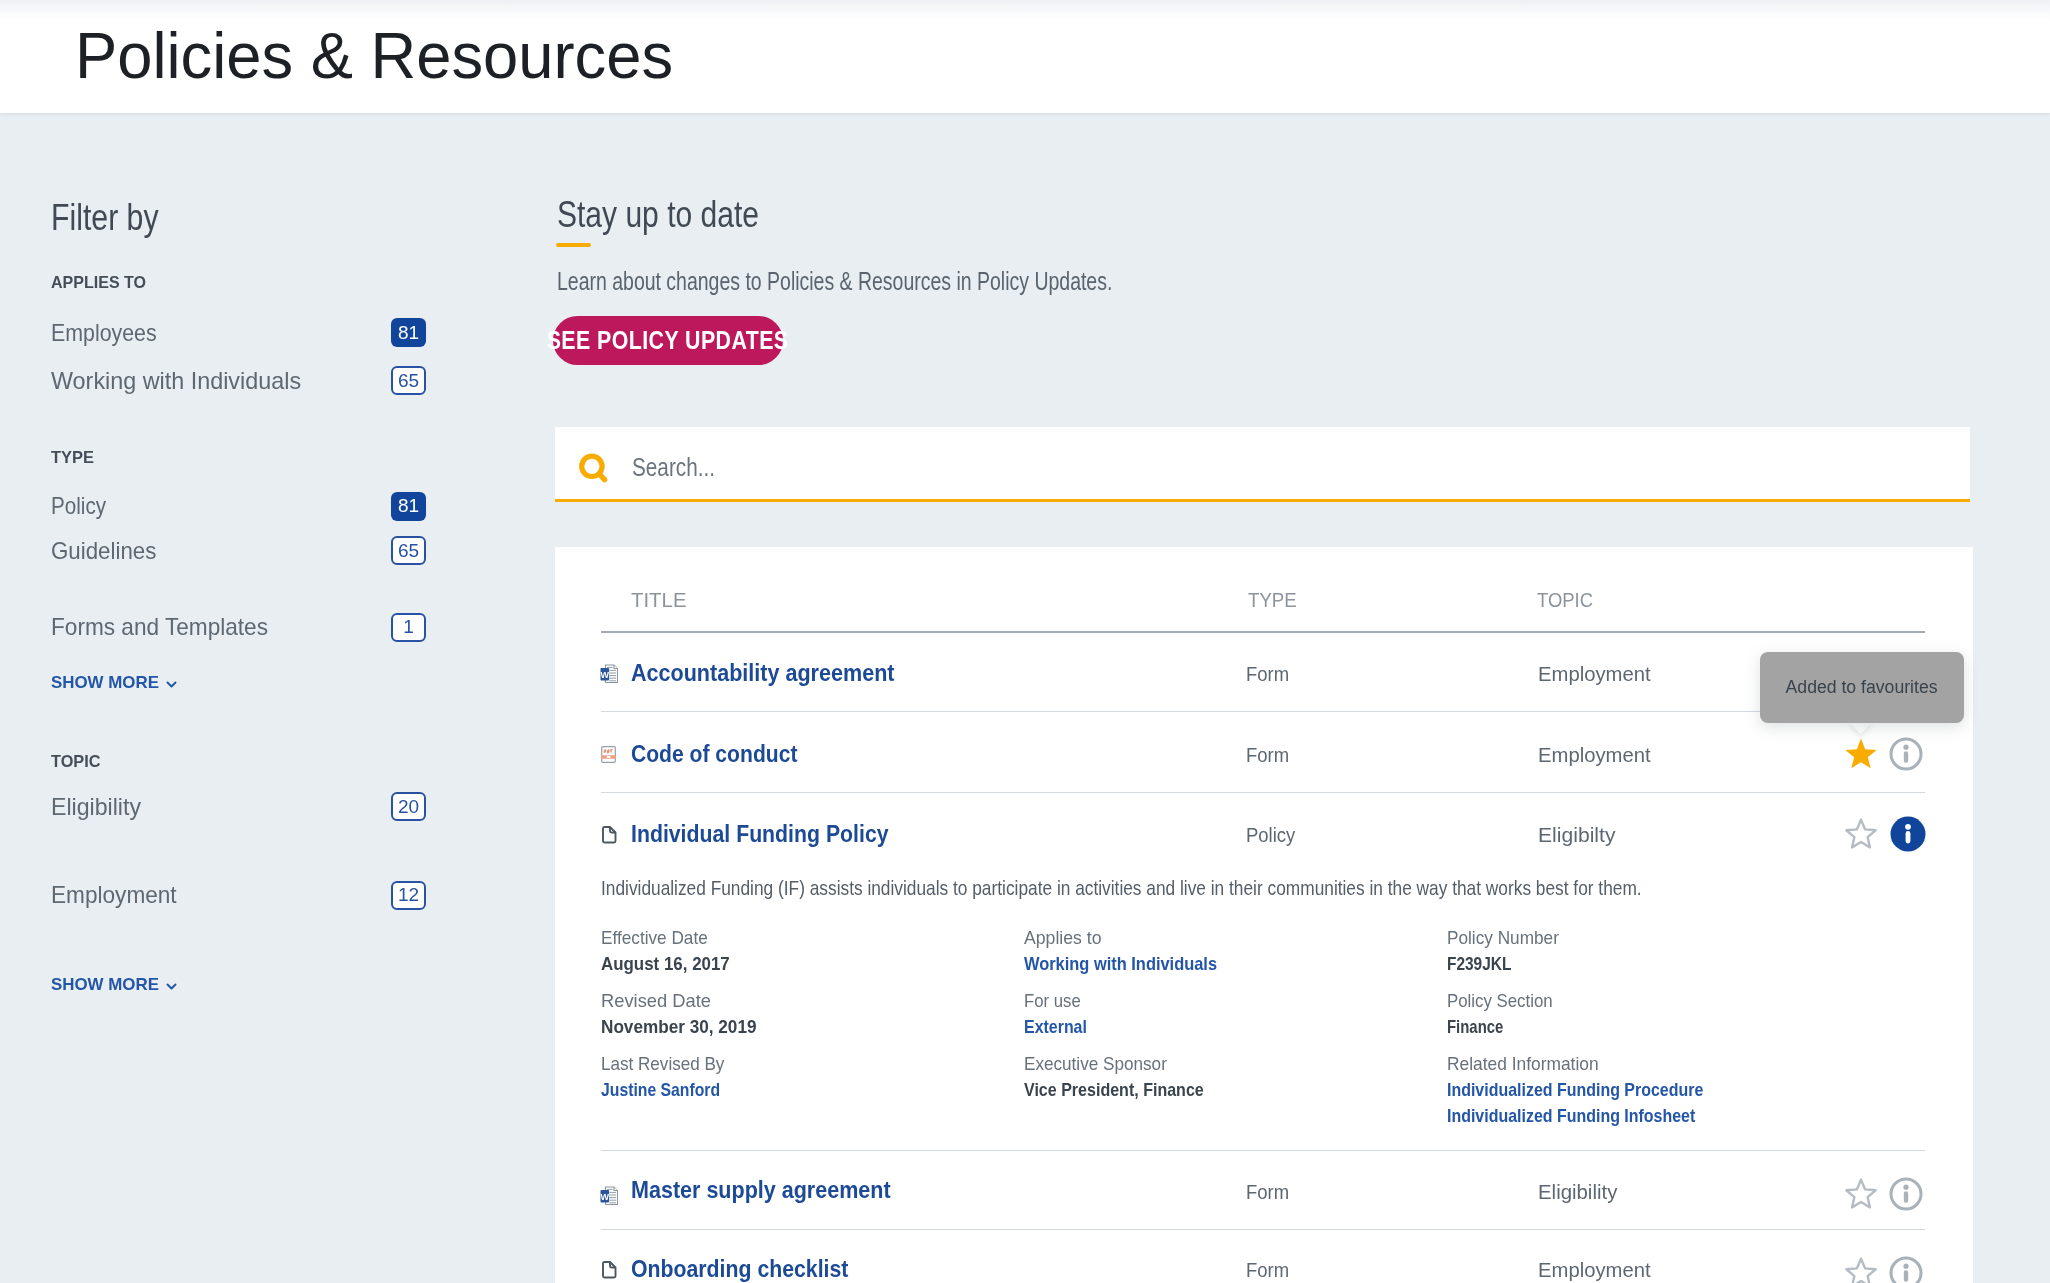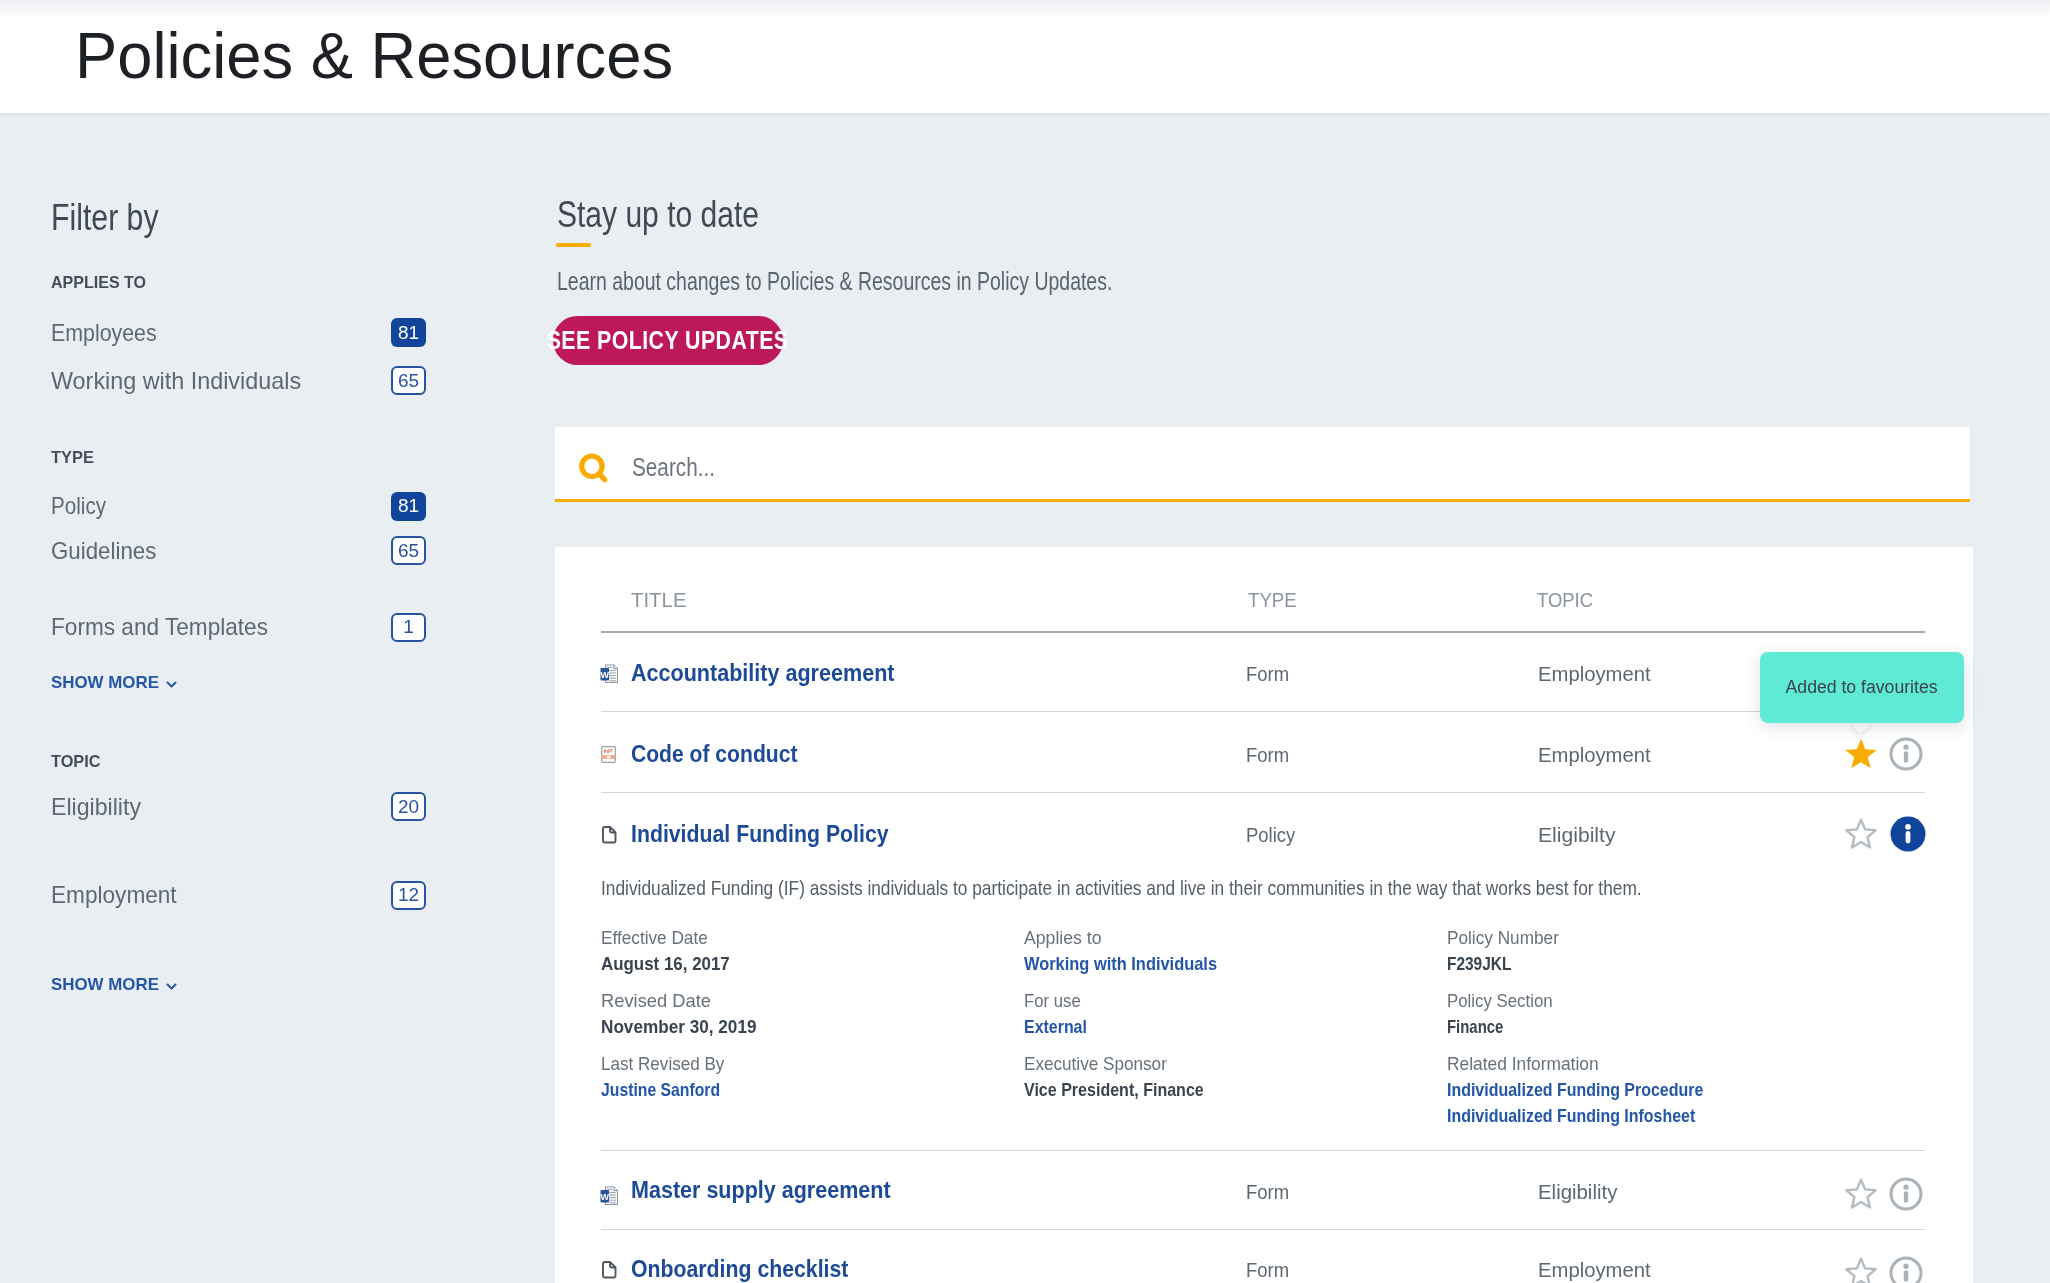--- a/index.html
+++ b/index.html
@@ -21,21 +21,21 @@
         align-items:center; justify-content:space-between; z-index:3; }
 .sl { font-size:24px; color:#5e6872; white-space:nowrap; transform-origin:0 50%; }
 .bf, .bo { display:flex; align-items:center; justify-content:center;
    width:35px; height:29px; border-radius:6px; font-size:19px; flex:none; }
 .bf { background:#11459c; color:#fff; }
 .bo { background:#fff; border:2px solid #2a52a2; color:#2a52a2; }
 .btn { position:absolute; left:553px; top:316px; width:230px; height:49px; border-radius:24.5px;
    background:#be185d; color:#fff; font-size:25px; font-weight:700; letter-spacing:0.5px;
    display:flex; align-items:center; justify-content:center; z-index:3; white-space:nowrap; }
 .tipwrap { position:absolute; left:1759.5px; top:652.4px; z-index:6; }
-.tip { position:relative; width:204px; height:71px; background:#5eead4; border-radius:8px;
+.tip { position:relative; width:204px; height:71px; background:#a3a3a3; border-radius:8px;
    box-shadow:0 4px 16px rgba(50,60,70,0.16); display:flex; align-items:center;
    justify-content:center; font-size:18px; color:#39434d; }
 .tippt { position:absolute; left:93px; top:64px; width:15px; height:15px; background:#fff;
    transform:rotate(45deg); box-shadow:2px 2px 5px rgba(50,60,70,0.10); }
 </style>
 </head>
 <body>
 <div class="page">
 <div class="hdr"></div>
 <div class="hdrgrad"></div>

